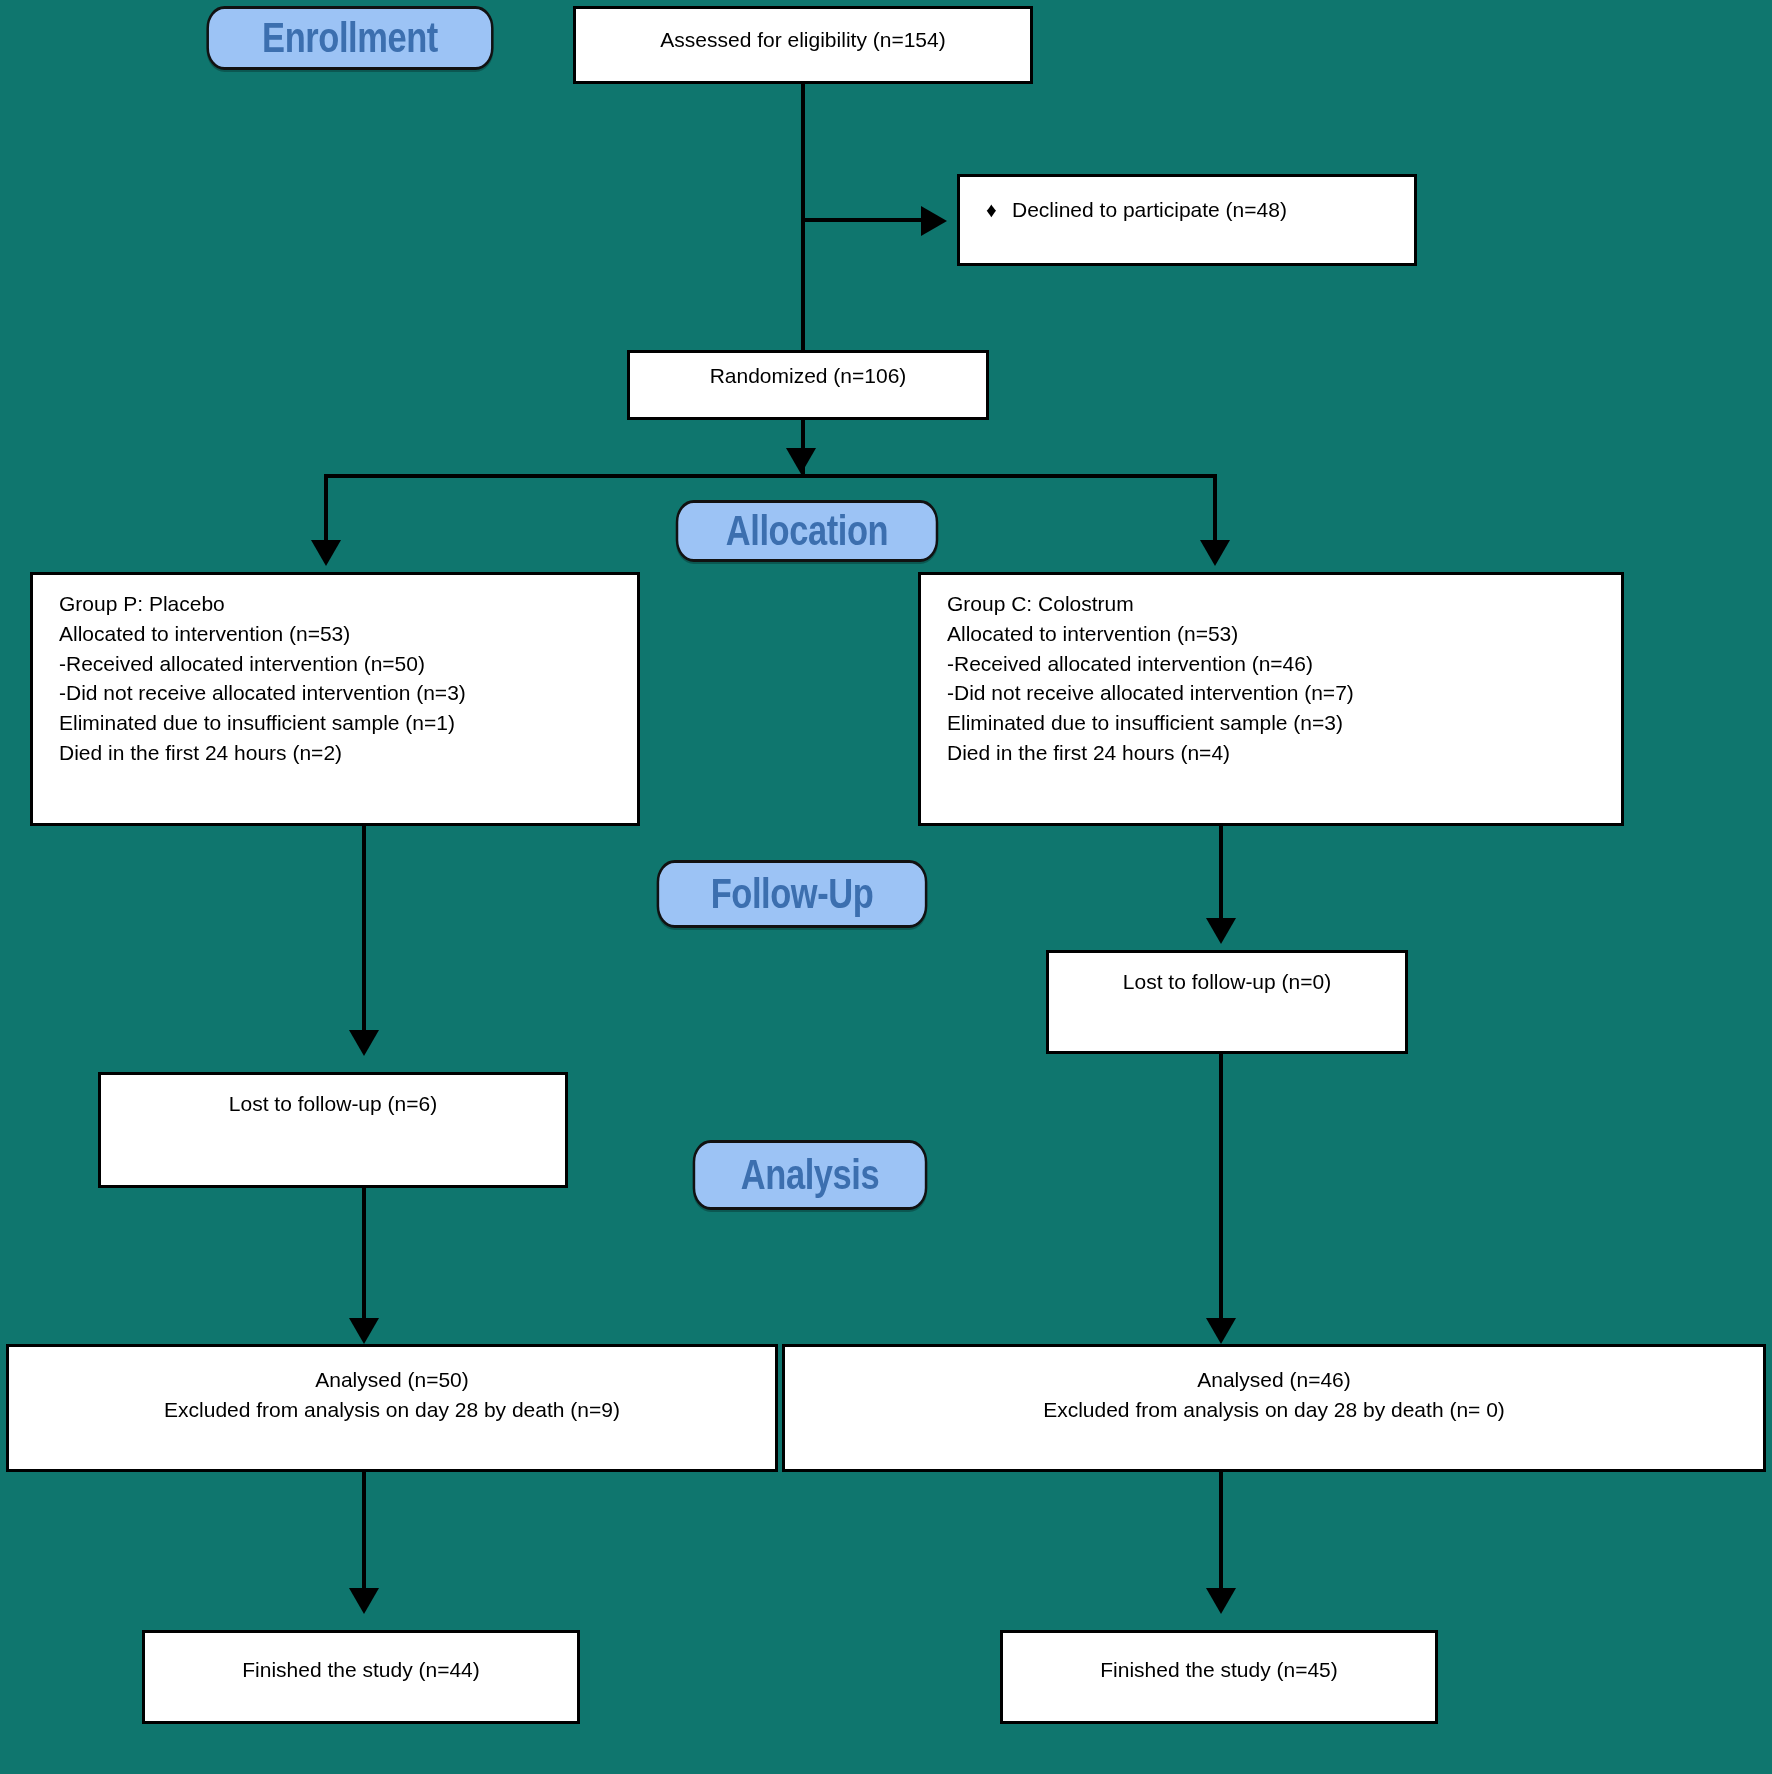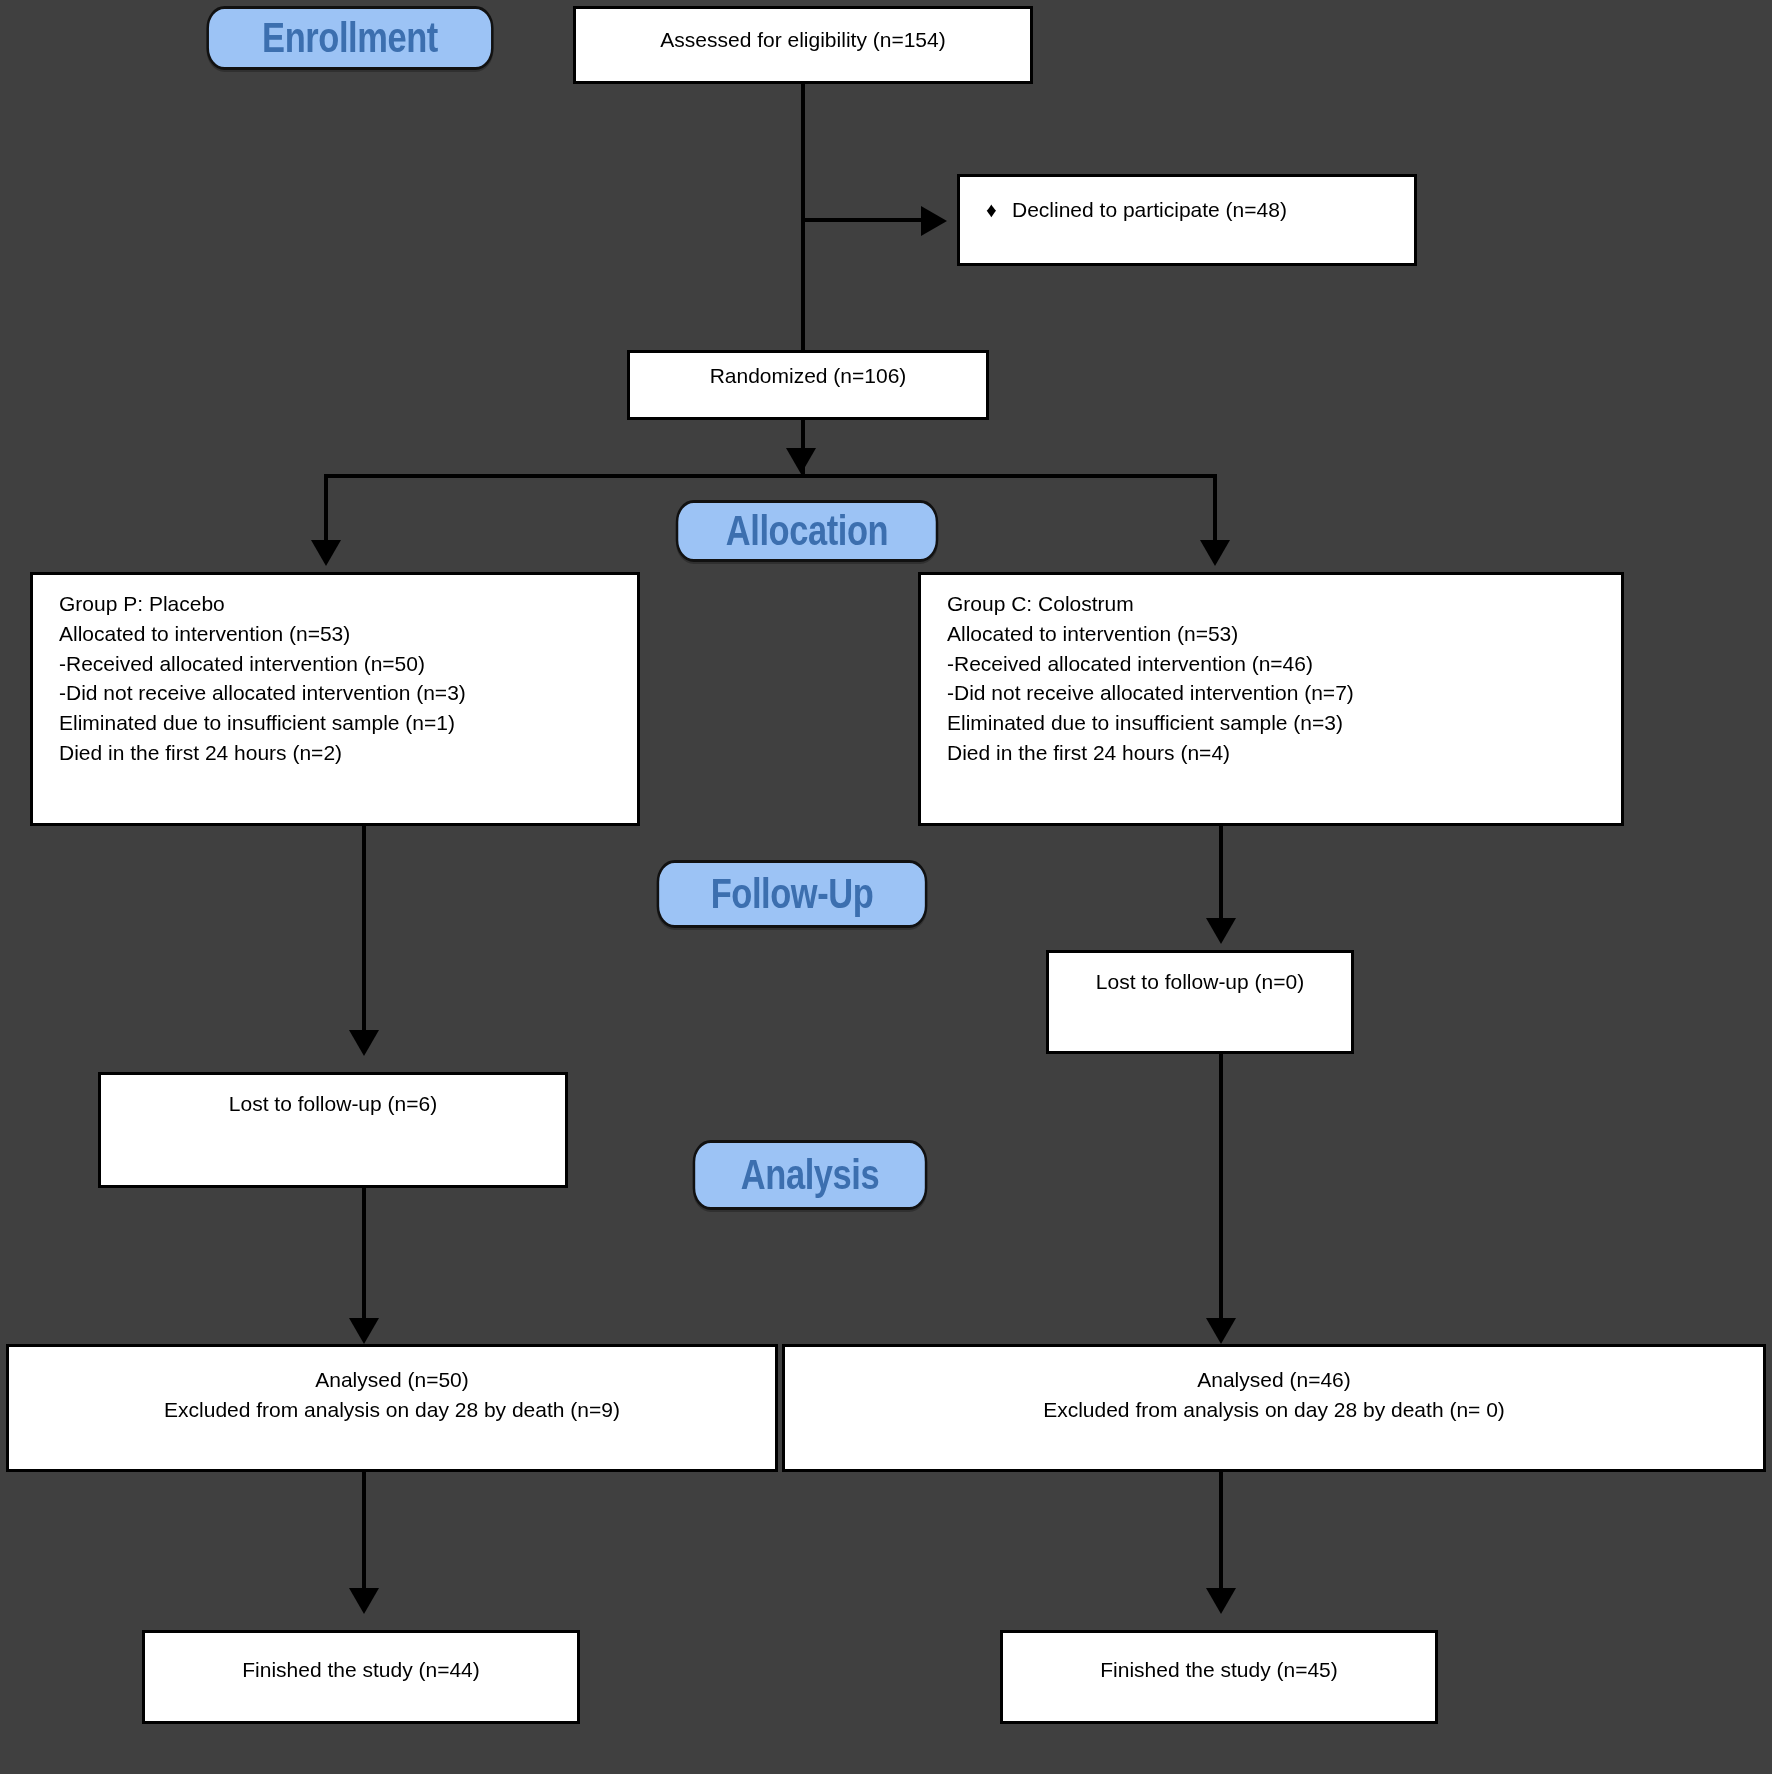--- a/index.html
+++ b/index.html
@@ -8,21 +8,21 @@
     padding: 0;
     background: #ffffff;
   }
   body {
     font-family: "Liberation Sans", sans-serif;
   }
   #canvas {
     position: relative;
     width: 1772px;
     height: 1774px;
-    background: #404040;
+    background: #0f766e;
     overflow: hidden;
   }
 
   
   .box {
     position: absolute;
     box-sizing: border-box;
     border: 3px solid #000000;
     background: #ffffff;
     color: #000000;
@@ -162,21 +162,21 @@
   <div class="vline" style="left:362px; top:826px; height:216px;"></div>
   <div class="arrow-down" style="left:349px; top:1030px;"></div>
 
   <div class="vline" style="left:1219px; top:826px; height:104px;"></div>
   <div class="arrow-down" style="left:1206px; top:918px;"></div>
 
   <div class="box center" style="left:98px; top:1072px; width:470px; height:116px; padding-top:14px;">
     <div class="ln">Lost to follow-up  (n=6)</div>
   </div>
 
-  <div class="box center" style="left:1046px; top:950px; width:308px; height:104px; padding-top:14px;">
+  <div class="box center" style="left:1046px; top:950px; width:362px; height:104px; padding-top:14px;">
     <div class="ln">Lost to follow-up (n=0)</div>
   </div>
 
   <div class="vline" style="left:362px; top:1188px; height:142px;"></div>
   <div class="arrow-down" style="left:349px; top:1318px;"></div>
 
   <div class="vline" style="left:1219px; top:1054px; height:276px;"></div>
   <div class="arrow-down" style="left:1206px; top:1318px;"></div>
 
   <div class="badge" style="left:667px; top:1140px; width:286px; height:70px;">

